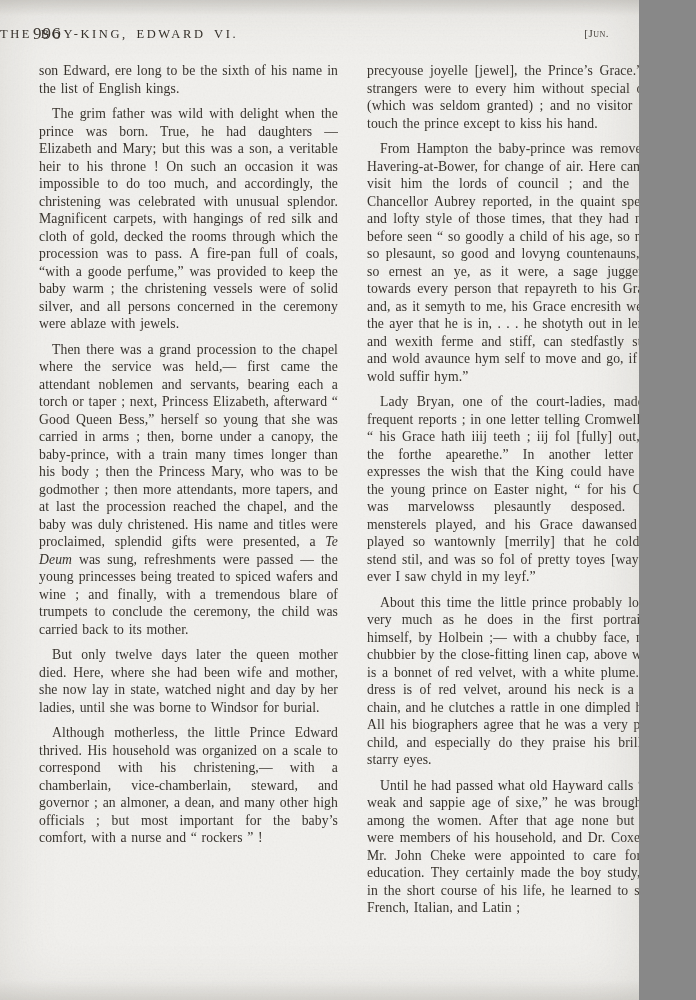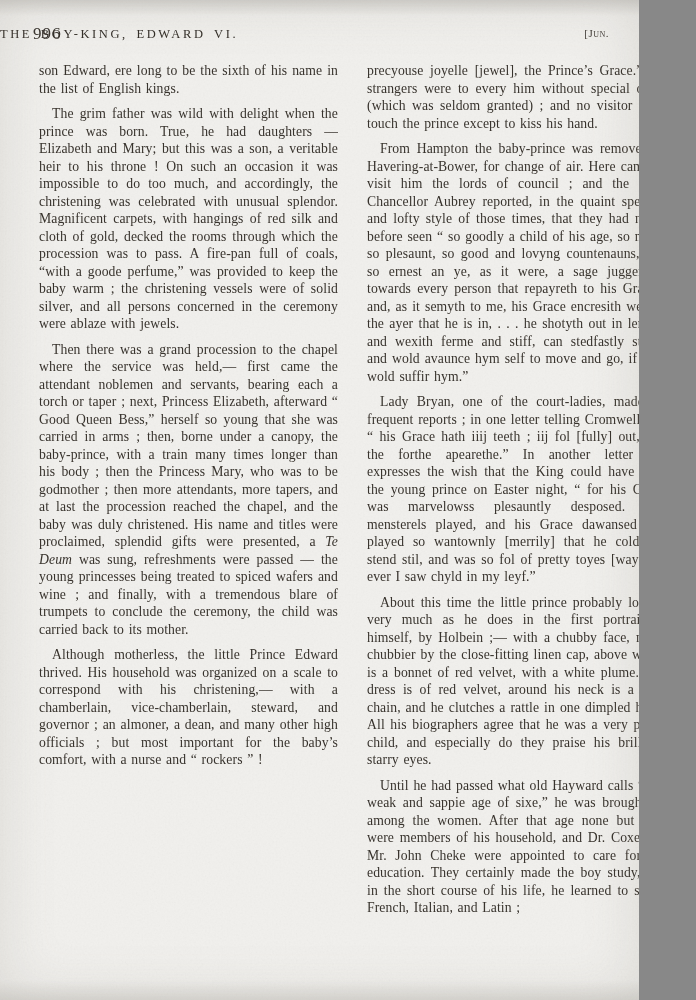--- a/index.html
+++ b/index.html
@@ -112,20 +112,21 @@
     <span class="page-number">996</span>
     <span class="running-title">THE BOY-KING, EDWARD VI.</span>
     <span class="issue-label">[Jun.</span>
   </div>
 
   <div class="columns">
     <div class="col">
         <p><span>son Edward, ere long to be the sixth of his name in the list of English kings.</span></p>
         <p class="indent"><span>The grim father was wild with delight when the prince was born.  True, he had daughters — Elizabeth and Mary; but this was a son, a veritable heir to his throne !  On such an occasion it was impossible to do too much, and accordingly, the christening was celebrated with unusual splendor.  Magnificent carpets, with hangings of red silk and cloth of gold, decked the rooms through which the procession was to pass.  A fire-pan full of coals, “with a goode perfume,” was provided to keep the baby warm ; the christening vessels were of solid silver, and all persons concerned in the ceremony were ablaze with jewels.</span></p>
         <p class="indent"><span>Then there was a grand procession to the chapel where the service was held,— first came the attendant noblemen and servants, bearing each a torch or taper ;  next, Princess Elizabeth, afterward “ Good Queen Bess,” herself so young that she was carried in arms ;  then, borne under a canopy, the baby-prince, with a train many times longer than his body ; then the Princess Mary, who was to be godmother ; then more attendants, more tapers, and at last the procession reached the chapel, and the baby was duly christened.  His name and titles were proclaimed, splendid gifts were presented, a </span><i>Te Deum</i><span> was sung, refreshments were passed — the young princesses being treated to spiced wafers and wine ; and finally, with a tremendous blare of trumpets to conclude the ceremony, the child was carried back to its mother.</span></p>
+        <p class="indent"><span>But only twelve days later the queen mother died.  Here, where she had been wife and mother, she now lay in state, watched night and day by her ladies, until she was borne to Windsor for burial.</span></p>
         <p class="indent"><span>Although motherless, the little Prince Edward thrived.  His household was organized on a scale to correspond with his christening,— with a chamberlain, vice-chamberlain, steward, and governor ;  an almoner, a dean, and many other high officials ;  but most important for the baby’s comfort, with a nurse and “ rockers ” !</span></p>
       </div>
     <div class="col">
         <p><span>precyouse joyelle [jewel], the Prince’s Grace.” No strangers were to every him without special order (which was seldom granted) ;  and no visitor must touch the prince except to kiss his hand.</span></p>
         <p class="indent"><span>From Hampton the baby-prince was removed to Havering-at-Bower, for change of air. Here came to visit him the lords of council ; and the Lord Chancellor Aubrey reported, in the quaint spelling and lofty style of those times, that they had never before seen “ so goodly a child of his age, so mery, so plesaunt, so good and lovyng countenauns, and so ernest an ye, as it were, a sage juggement towards every person that repayreth to his Grace ;  and, as it semyth to me, his Grace encresith well in the ayer that he is in,  .  .  .  he shotyth out in length, and wexith ferme and stiff, can stedfastly stond, and wold avaunce hym self to move and go, if they wold suffir hym.”</span></p>
         <p class="indent"><span>Lady Bryan, one of the court-ladies, made up frequent reports ;  in one letter telling Cromwell that “ his Grace hath iiij teeth ;  iij fol [fully] out, and the forthe apearethe.”  In another letter she expresses the wish that the King could have seen the young prince on Easter night, “ for his Grace was marvelowss plesauntly desposed.  The mensterels played, and his Grace dawansed and played so wantownly [merrily] that he cold not stend stil, and was so fol of pretty toyes [ways] as ever I saw chyld in my leyf.”</span></p>
         <p class="indent"><span>About this time the little prince probably looked very much as he does in the first portrait of himself, by Holbein ;— with a chubby face, made chubbier by the close-fitting linen cap, above which is a bonnet of red velvet, with a white plume.  The dress is of red velvet, around his neck is a gold chain, and he clutches a rattle in one dimpled hand.  All his biographers agree that he was a very pretty child, and especially do they praise his brilliant, starry eyes.</span></p>
         <p class="indent"><span>Until he had passed what old Hayward calls “ the weak and sappie age of sixe,” he was brought up among the women.  After that age none but men were members of his household, and Dr. Coxe and Mr. John Cheke were appointed to care for his education.   They certainly made the boy study, for, in the short course of his life, he learned to speak French, Italian, and Latin ;</span></p>
       </div>
   </div>

